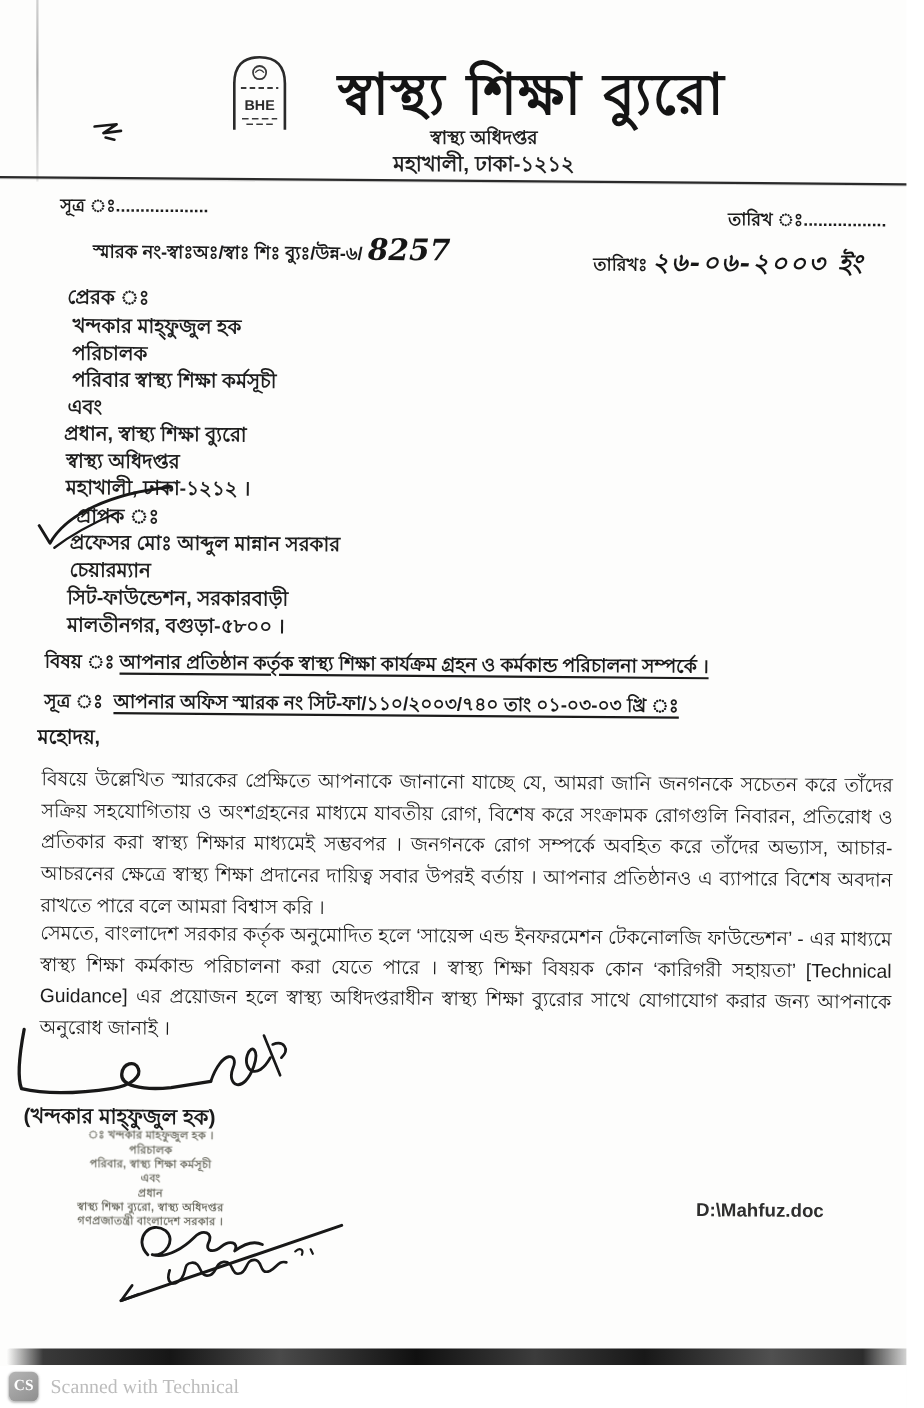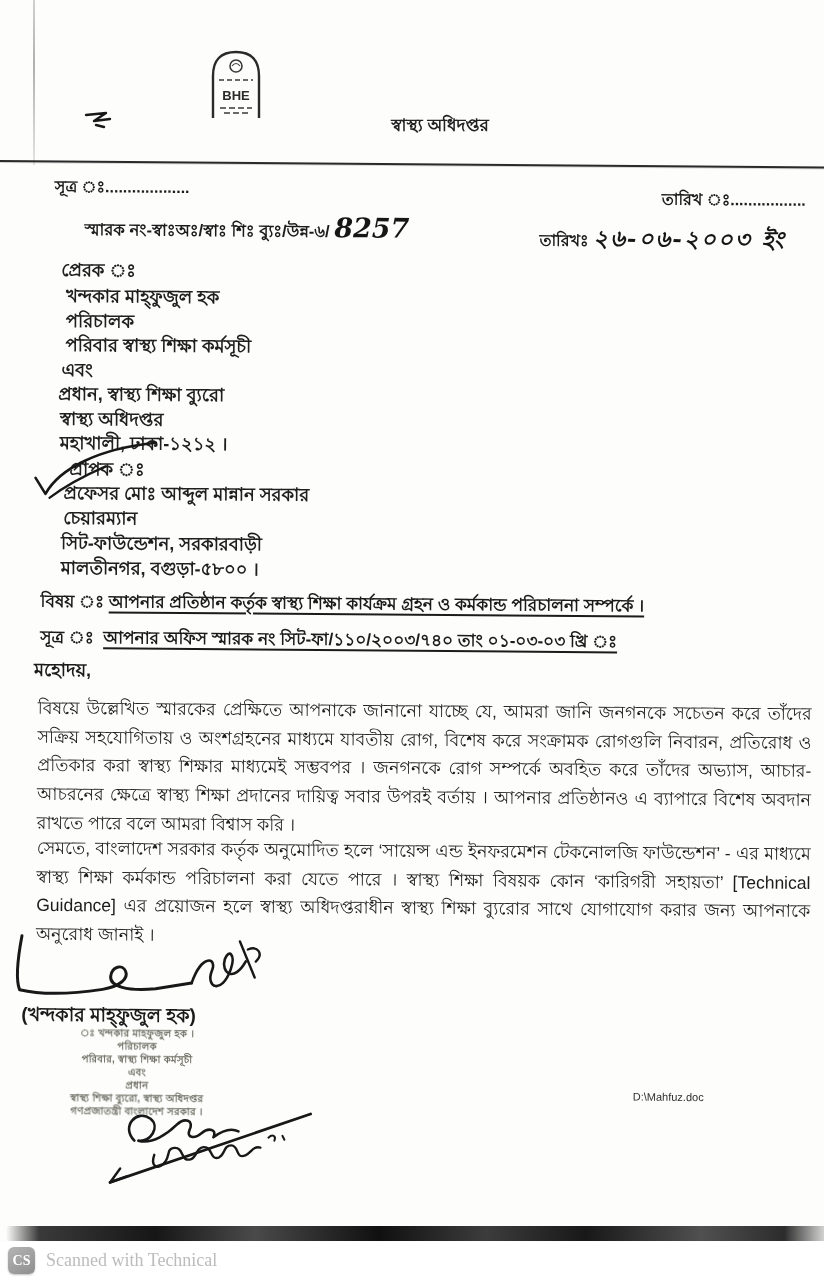--- a/index.html
+++ b/index.html
@@ -52,21 +52,23 @@
 
   <svg class="abs" style="left:205px;top:46px;" width="62" height="76" viewBox="0 0 62 76">
     <path d="M8,72 L8,30 Q8,6 31,6 Q54,6 54,30 L54,72" fill="none" stroke="#2a2a2a" stroke-width="2.4"></path>
     <circle cx="31" cy="20" r="6" fill="none" stroke="#3a3a3a" stroke-width="1.6"></circle>
     <path d="M27,20 Q31,15 35,20" fill="none" stroke="#3a3a3a" stroke-width="1.2"></path>
     <path d="M14,34 H48" stroke="#3a3a3a" stroke-width="1.6" stroke-dasharray="5 3"></path>
     <text x="31" y="54" text-anchor="middle" font-size="13" font-weight="bold" fill="#2c2c2c">BHE</text>
     <path d="M15,62 H47 M19,67 H43" stroke="#3a3a3a" stroke-width="1.4" stroke-dasharray="6 3"></path>
   </svg>
 
+  <div class="abs title" style="left:283px;top:46px;width:400px;text-align:center;">স্বাস্থ্য শিক্ষা ব্যুরো</div>
   <div class="abs subtle-center" style="left:330px;top:112px;width:220px;font-size:17px;">স্বাস্থ্য অধিদপ্তর</div>
+  <div class="abs subtle-center" style="left:310px;top:134px;width:260px;font-size:19px;">মহাখালী, ঢাকা-১২১২</div>
 
   <div class="abs hr-rule" style="left:-8px;top:160px;"></div>
 
   <div id="content">
 
     <div class="abs bold ink" style="left:55px;top:174px;font-size:16px;">সূত্র ঃ...................</div>
     <div class="abs bold ink" style="left:662px;top:182px;font-size:16px;">তারিখ ঃ.................</div>
 
     <div class="abs" style="left:85px;top:210px;font-size:16.5px;">
       <span class="bold ink">স্মারক নং-স্বাঃঅঃ/স্বাঃ শিঃ ব্যুঃ/উন্ন-৬/</span>
@@ -122,21 +124,21 @@
     <div class="abs stamp" style="left:24px;top:1026px;">
       <div>ঃ খন্দকার মাহফুজুল হক ।</div>
       <div>পরিচালক</div>
       <div>পরিবার, স্বাস্থ্য শিক্ষা কর্মসূচী</div>
       <div>এবং</div>
       <div>প্রধান</div>
       <div>স্বাস্থ্য শিক্ষা ব্যুরো, স্বাস্থ্য অধিদপ্তর</div>
       <div>গণপ্রজাতন্ত্রী বাংলাদেশ সরকার ।</div>
     </div>
 
-    <div class="abs" style="left:640px;top:1086px;font-size:11px;font-weight:400;color:#2e2e2e;">D:\Mahfuz.doc</div>
+    <div class="abs" style="left:640px;top:1086px;font-size:17px;font-weight:700;color:#2e2e2e;">D:\Mahfuz.doc</div>
 
     <svg class="abs" style="left:104px;top:1092px;" width="250" height="100" viewBox="0 0 250 100">
       <path class="sig-stroke" stroke-width="2.6" d="M38,48 C24,34 40,16 54,26 C64,34 54,50 42,48 C56,52 72,40 80,32 C88,24 98,27 93,37 C90,45 98,46 105,40 C112,34 121,36 117,44 C125,38 134,34 142,38"></path>
       <path class="sig-stroke" stroke-width="2.4" d="M58,62 C54,74 62,78 69,69 C74,62 70,56 78,55 C88,54 84,70 95,66 C101,64 99,55 107,54 C117,53 113,68 123,64 C129,61 127,52 135,52 C143,52 139,66 149,62 C155,59 157,52 164,54"></path>
       <path class="sig-stroke" stroke-width="2.8" d="M14,90 L214,20"></path>
       <path class="sig-stroke" stroke-width="2.4" d="M14,90 L30,84 M14,90 L24,76"></path>
       <path class="sig-stroke" stroke-width="2" d="M172,44 C176,40 180,42 178,47 M186,42 L188,46"></path>
     </svg>
 
   </div>

